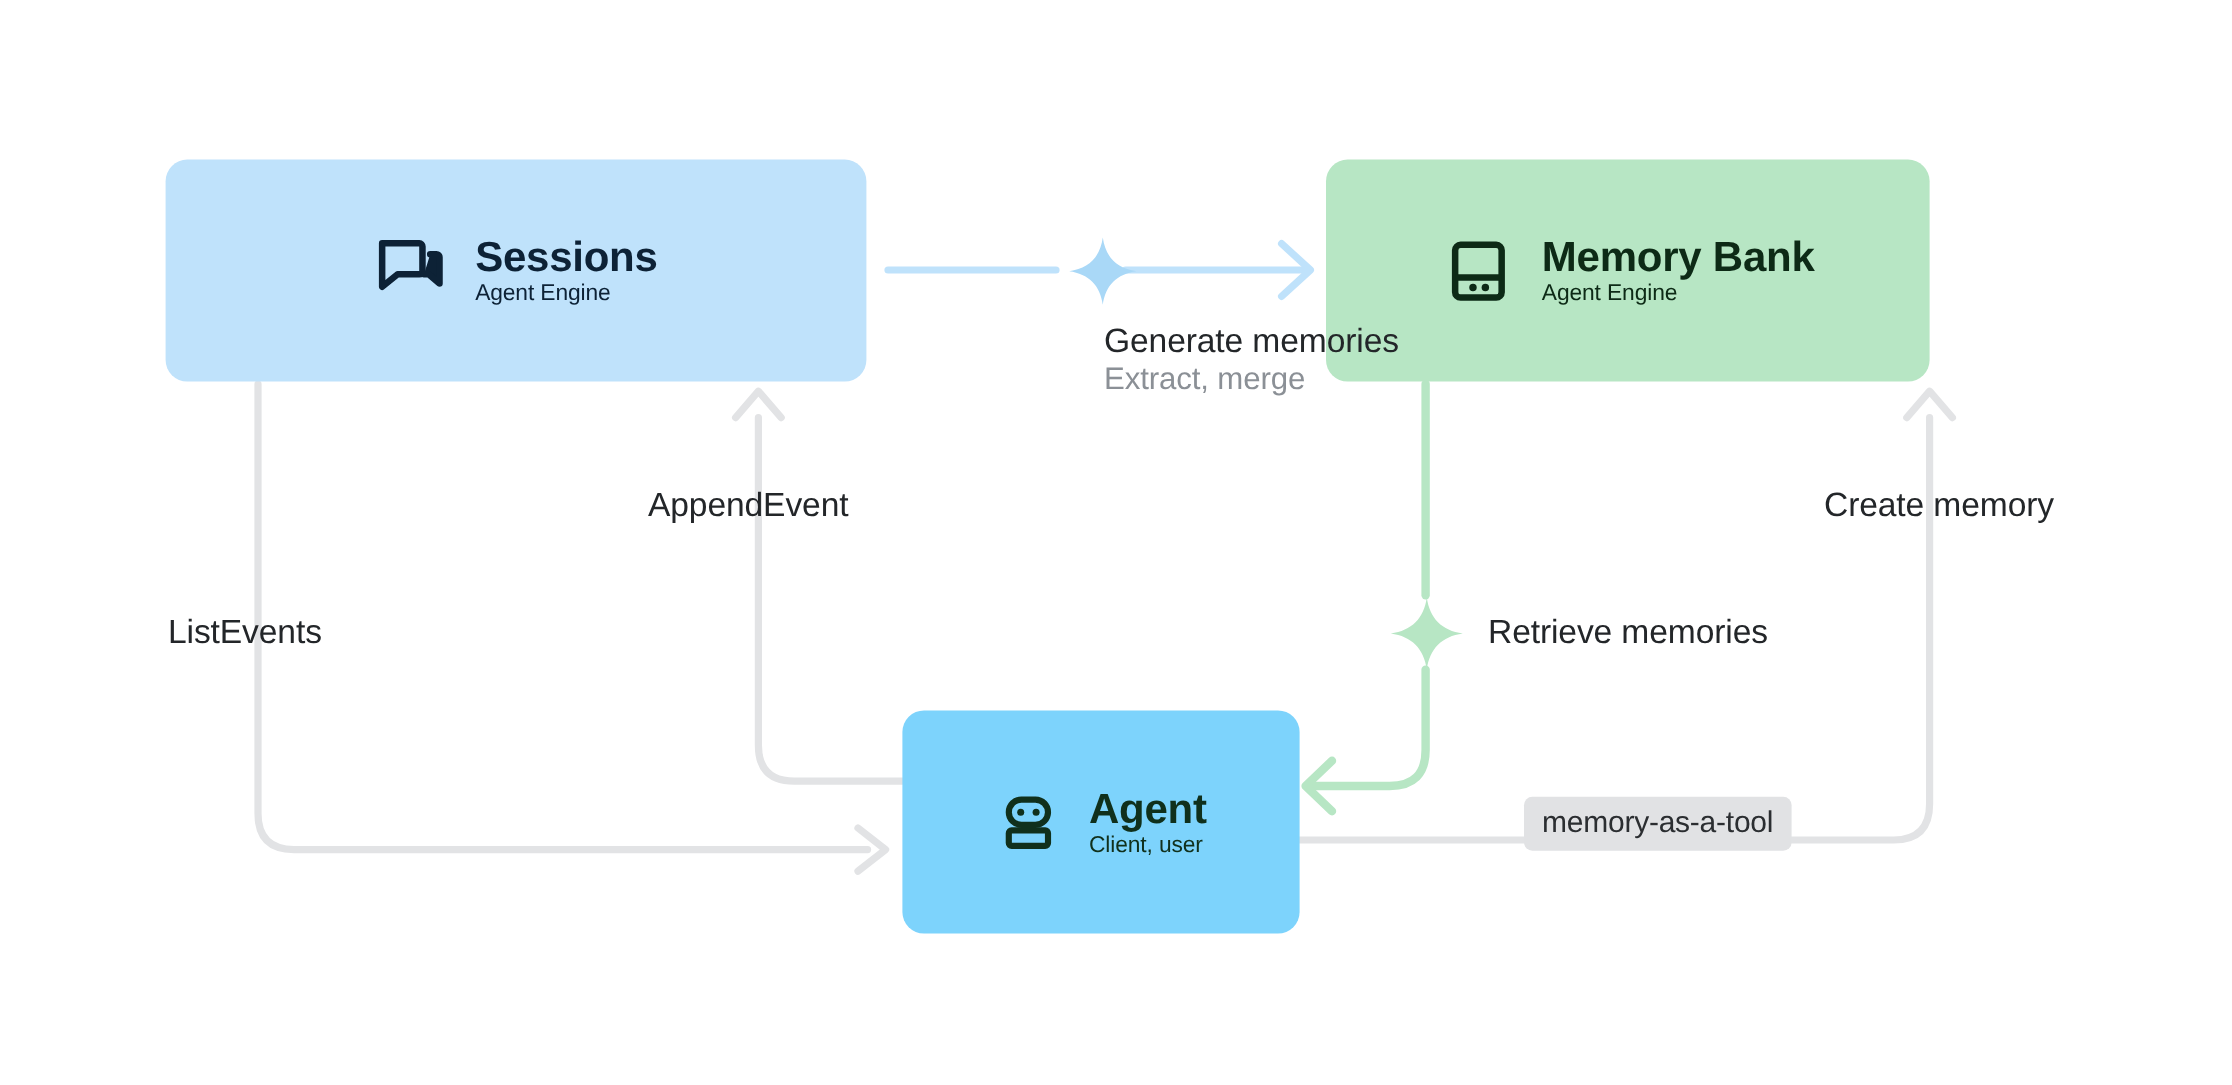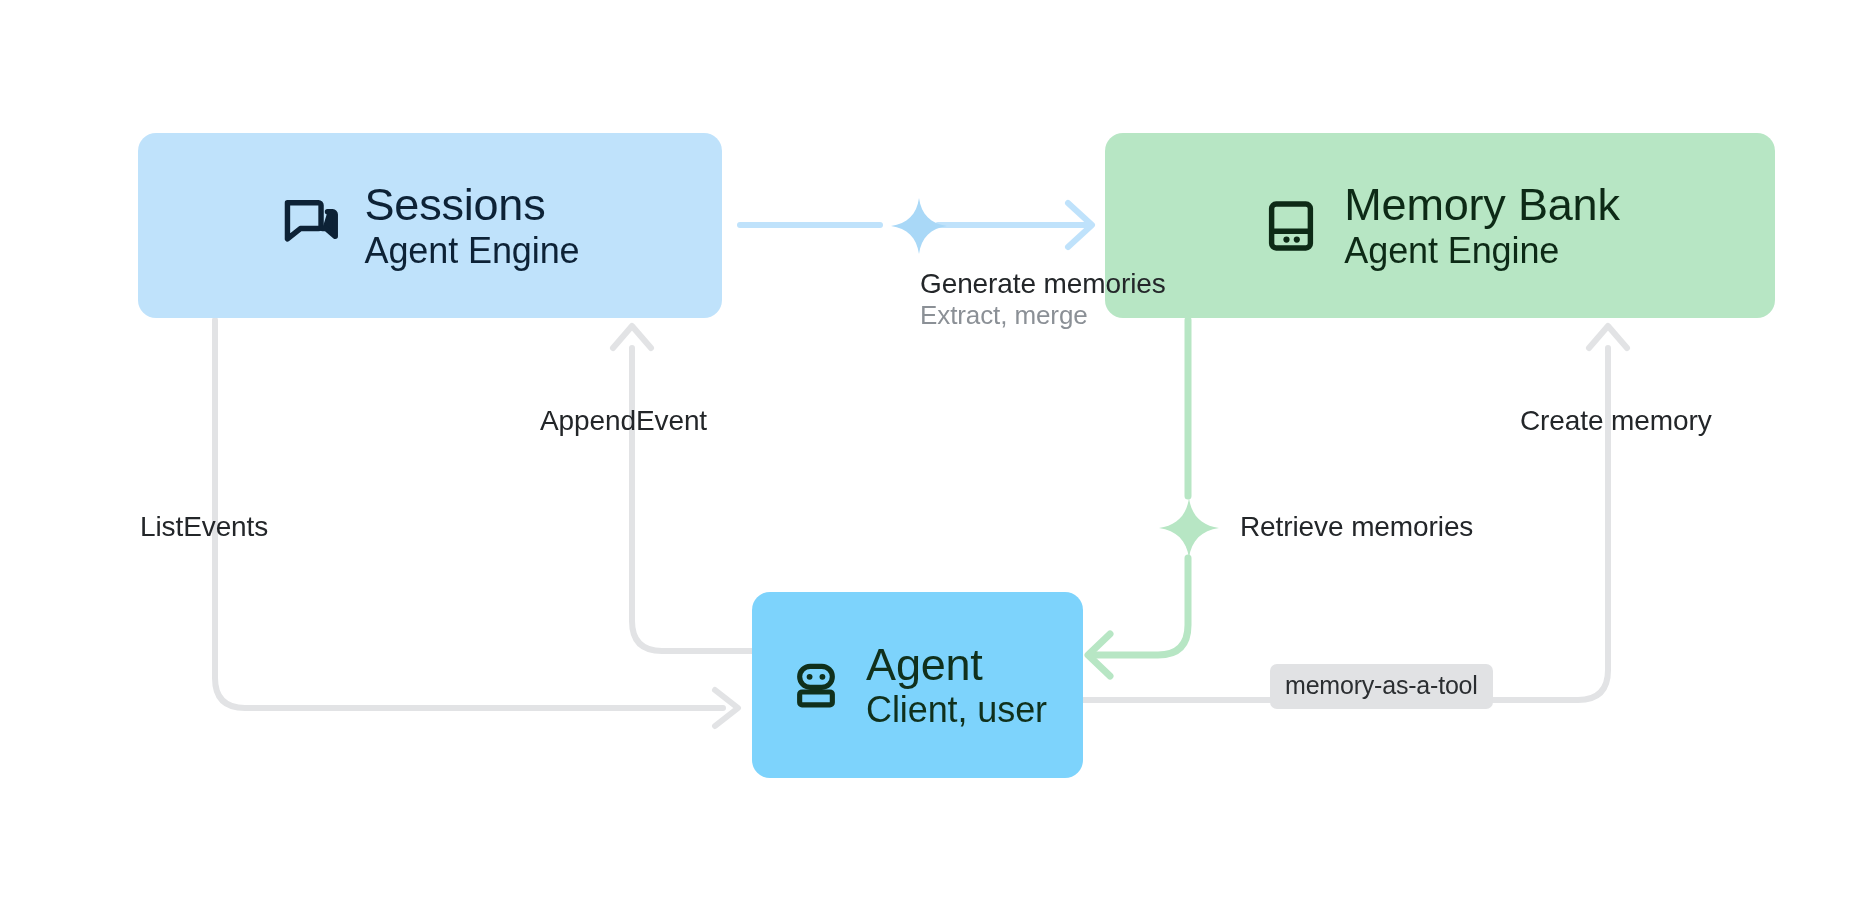--- a/index.html
+++ b/index.html
@@ -35,40 +35,40 @@
     gap: 22px;
   }
   .node-icon {
     display: flex;
     align-items: center;
     justify-content: center;
     flex: 0 0 auto;
   }
   .node-text { display: flex; flex-direction: column; line-height: 1.12; }
   .node-title {
-    font-size: 45px;
-    font-weight: 400;
+    font-size: 35px;
+    font-weight: 700;
     letter-spacing: -0.2px;
     white-space: nowrap;
   }
   .node-sub {
-    font-size: 36px;
+    font-size: 19px;
     font-weight: 400;
     letter-spacing: -0.1px;
     white-space: nowrap;
   }
 
   #node-sessions {
     left: 138px; top: 133px; width: 584px; height: 185px;
     background: #bfe2fb;
   }
   #node-sessions .node-title, #node-sessions .node-sub { color: #0d2236; }
 
   #node-memorybank {
-    left: 1105px; top: 133px; width: 670px; height: 185px;
+    left: 1105px; top: 133px; width: 503px; height: 185px;
     background: #b7e6c4;
     border-radius: 18px;
   }
   #node-memorybank .node-title, #node-memorybank .node-sub { color: #0d2a16; }
 
   #node-agent {
     left: 752px; top: 592px; width: 331px; height: 186px;
     background: #7dd3fc;
   }
   #node-agent .node-title, #node-agent .node-sub { color: #10301c; }

